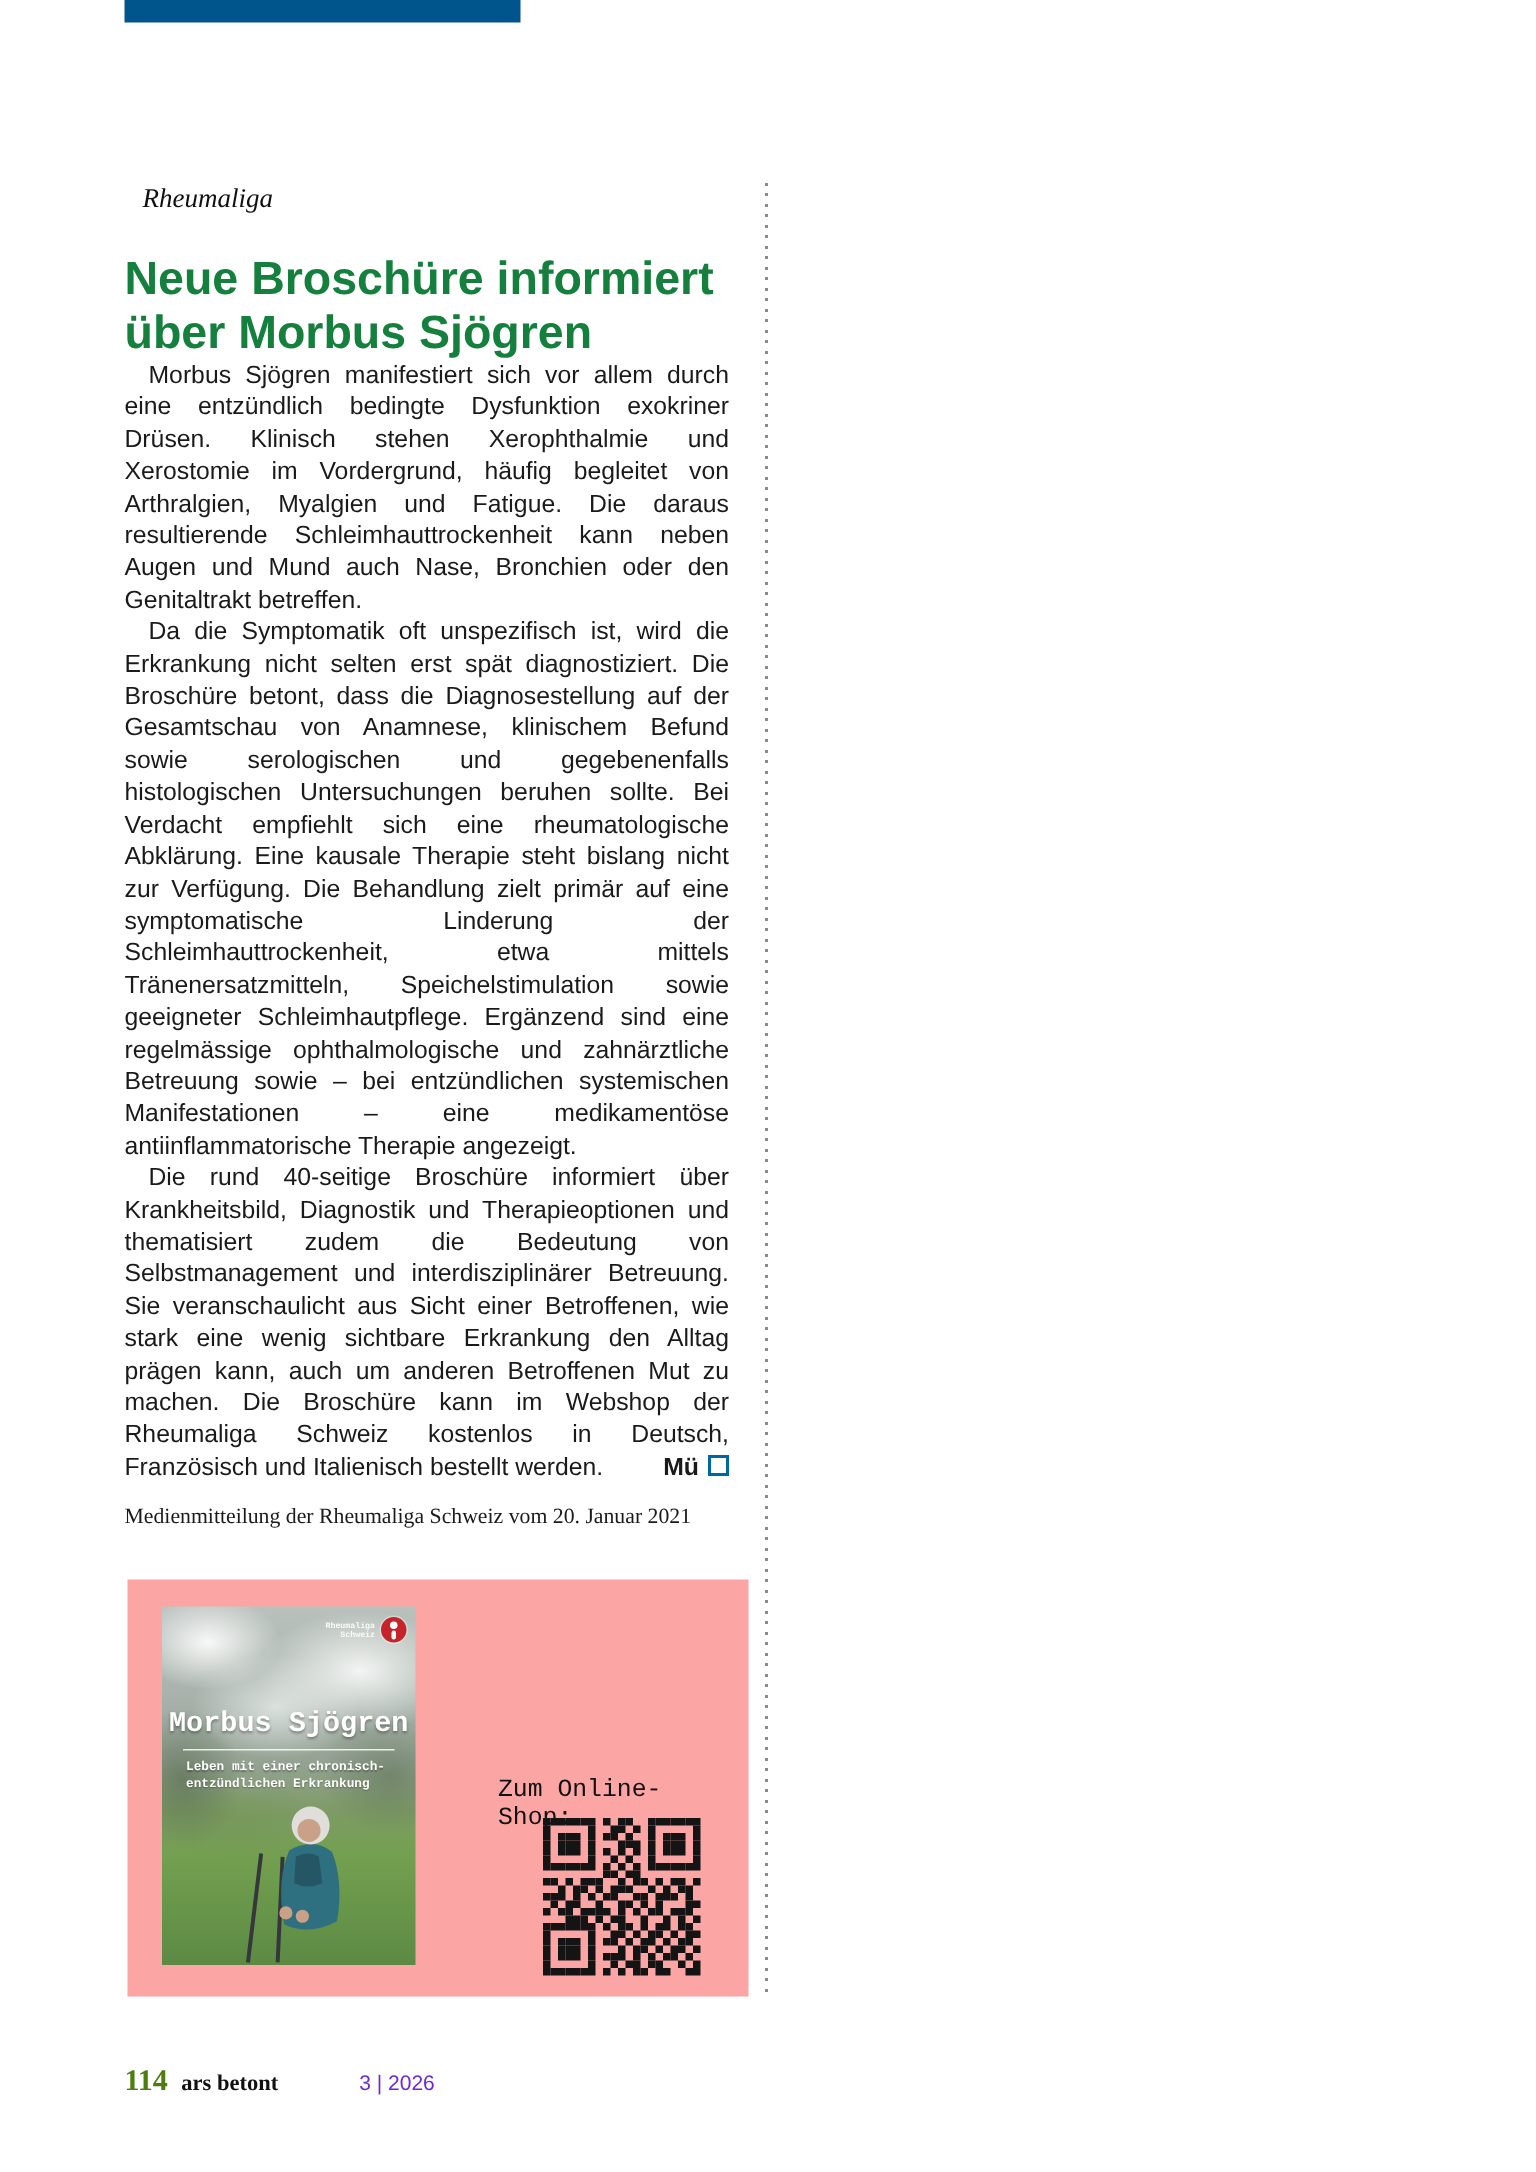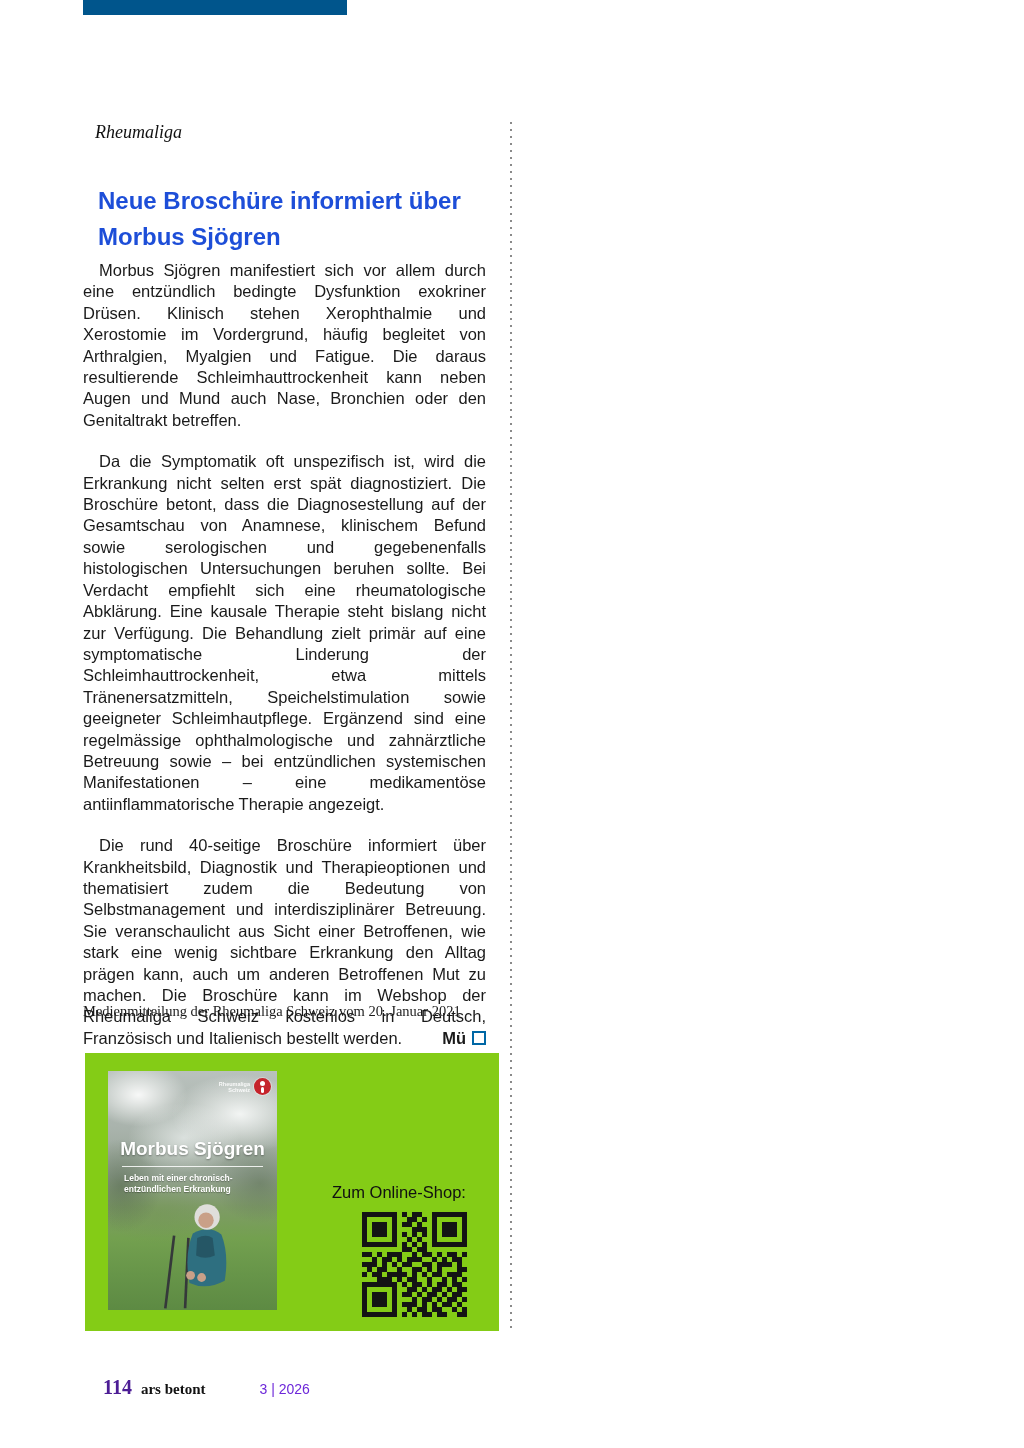--- a/index.html
+++ b/index.html
@@ -10,41 +10,42 @@
   .topbar{position:absolute;left:83px;top:0;width:264px;height:15px;background:#00558c;}
   .section-header{
     position:absolute;left:83px;top:28px;font-size:22px;letter-spacing:.5px;
     color:#2d2d2d;font-weight:400;
   }
   .kicker{
     position:absolute;left:83px;top:122px;
     font-family:"Liberation Serif",serif;font-style:italic;font-size:18px;color:#111;margin-left:12px;
   }
   .title{
-    position:absolute;left:83px;top:168px;width:410px;margin:15px;
-    font-size:24px;line-height:36px;font-weight:700;color:#1d4ed8;
+    position:absolute;left:83px;top:168px;width:410px;margin:0;
+    font-size:31px;line-height:36px;font-weight:700;color:#15803d;
   }
   .body{
     position:absolute;left:83px;top:240px;width:403px;
     font-size:16.5px;line-height:21.4px;text-align:justify;hyphens:auto;
   }
   .body p{margin:0;}
-  .body p.ind{text-indent:16px;margin-top:20px;}
+  .body p.ind{text-indent:16px;}
   .sig{float:right;font-weight:700;white-space:nowrap;}
   .sq{
     display:inline-block;width:10px;height:10px;border:2.5px solid #0067a5;
     background:#fff;margin-left:6px;transform:translateY(1px);
   }
   .citation{
     position:absolute;left:83px;top:1003px;width:420px;
     font-family:"Liberation Serif",serif;font-size:14.5px;color:#1a1a1a;
   }
   .media-box{
     position:absolute;left:85px;top:1053px;width:414px;height:278px;
-    background:#84cc16;
+    background:#fca5a5;
+    font-family:Liberation Mono, monospace;
   }
   .cover{
     position:absolute;left:23px;top:18px;width:169px;height:239px;overflow:hidden;
     background:
       radial-gradient(70px 45px at 18% 10%, rgba(255,255,255,.9), rgba(255,255,255,0) 70%),
       radial-gradient(95px 55px at 78% 18%, rgba(246,248,247,.95), rgba(255,255,255,0) 72%),
       radial-gradient(80px 50px at 45% 28%, rgba(228,233,231,.85), rgba(255,255,255,0) 70%),
       radial-gradient(55px 65px at 8% 48%, rgba(78,98,72,.55), rgba(78,98,72,0) 72%),
       radial-gradient(65px 55px at 90% 47%, rgba(88,108,82,.5), rgba(88,108,82,0) 72%),
       radial-gradient(70px 40px at 30% 60%, rgba(116,150,86,.55), rgba(116,150,86,0) 75%),
@@ -91,21 +92,21 @@
     display:grid;grid-template-columns:repeat(21,5px);grid-auto-rows:5px;
   }
   .qr .m{background:#141414;}
   .dotted-rule{
     position:absolute;left:510px;top:122px;width:2px;height:1210px;
     background-image:repeating-linear-gradient(to bottom,#8a8a8a 0 2px,transparent 2px 7px);
   }
   .footer{
     position:absolute;left:83px;top:1376px;display:inline-flex;align-items:baseline;gap:9px;
   }
-  .pageno{font-family:"Liberation Serif",serif;font-weight:700;font-size:20px;color:#4c1d95;margin-left:20px;}
+  .pageno{font-family:"Liberation Serif",serif;font-weight:700;font-size:20px;color:#4d7c0f;}
   .journal{font-family:"Liberation Serif",serif;font-weight:700;font-size:15px;color:#111;}
   .issue{font-size:14px;color:#6d28d9;margin-left:45px;}
 </style>
 </head>
 <body>
 
 <div class="canvas">
 
   <div class="topbar"></div>
 

